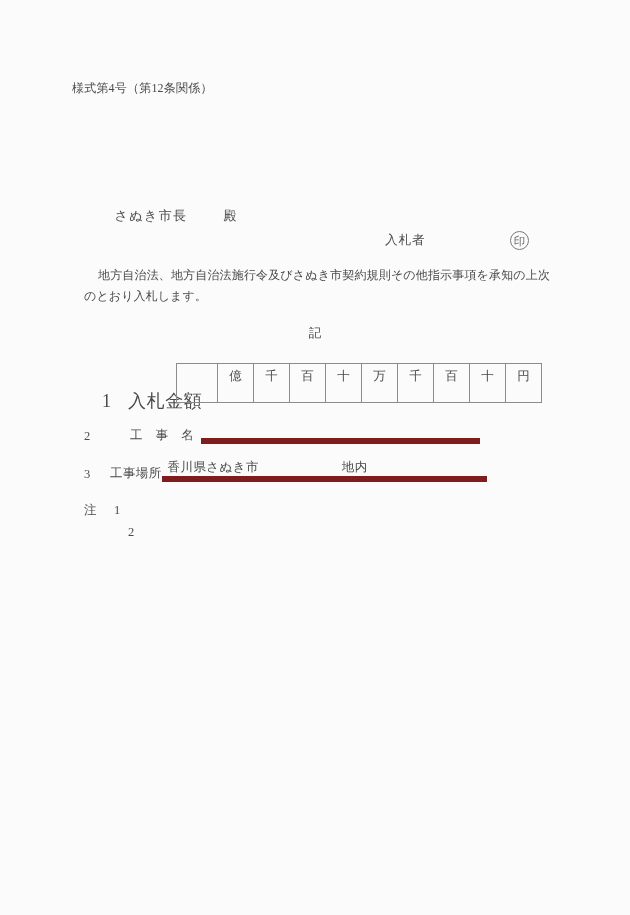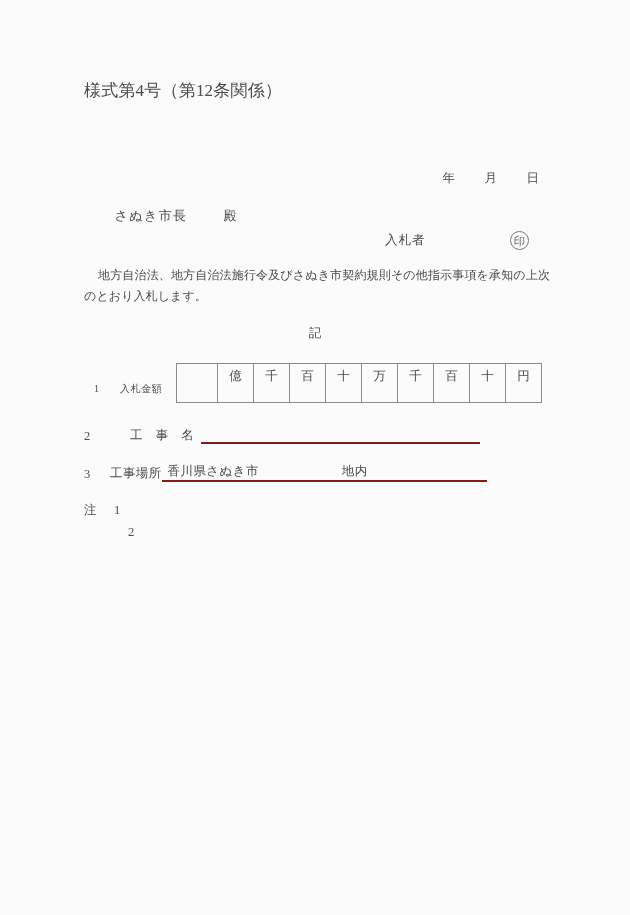--- a/index.html
+++ b/index.html
@@ -24,23 +24,23 @@
 
   
   .abs {
     position: absolute;
     white-space: pre;
     line-height: 1.0;
   }
 
   
   .form-no {
-    left: 84px;
+    left: 72px;
     top: 82px;
-    font-size: 17px;
+    font-size: 12px;
     letter-spacing: 0.2px;
     text-align: center;
   }
 
   
   .doc-title {
     left: 0;
     right: 0;
     top: 119px;
     text-align: center;
@@ -118,21 +118,21 @@
     right: 0;
     top: 327px;
     text-align: center;
     font-size: 12.5px;
   }
 
   
   .item1-label {
     left: 84px;
     top: 374px;
-    font-size: 10px;
+    font-size: 18px;
   }
   .item1-label .num {
     display: inline-block;
     width: 26px;
   }
   .item1-label .txt {
     letter-spacing: 0.6px;
   }
 
   .amount-table {
@@ -169,21 +169,21 @@
   .field-row .num {
     display: inline-block;
     width: 26px;
     flex: none;
   }
   .field-row .lbl {
     flex: none;
     white-space: pre;
   }
   .rule {
-    border-bottom: 2px solid #7f1d1d;
+    border-bottom: 6px solid #7f1d1d;
     height: 17px;
     box-sizing: border-box;
     white-space: pre;
   }
 
   #item2 { left: 84px; top: 427px; }
   #item2 .lbl { letter-spacing: 5px; padding-right: 2px; margin-left: 20px; }
   #item2 .rule { width: 279px; }
 
   #item3 { left: 84px; top: 465px; }
@@ -232,23 +232,20 @@
   #note2 .note-num { width: 28px; }
 </style>
 </head>
 <body>
 
 <div class="page">
 
   <div class="abs form-no">様式第4号（第12条関係）</div>
 
 
-  <div class="abs date-line">
-    <span class="d-ch">年</span><span class="d-ch">月</span><span class="d-ch">日</span>
-  </div>
 
   <div class="abs addressee">
     <span>さぬき市長</span><span class="honorific">殿</span>
   </div>
 
   <div class="abs bidder">入札者</div>
   <div class="seal">印</div>
 
   <div class="body-para">地方自治法、地方自治法施行令及びさぬき市契約規則その他指示事項を承知の上次のとおり入札します。</div>
 

